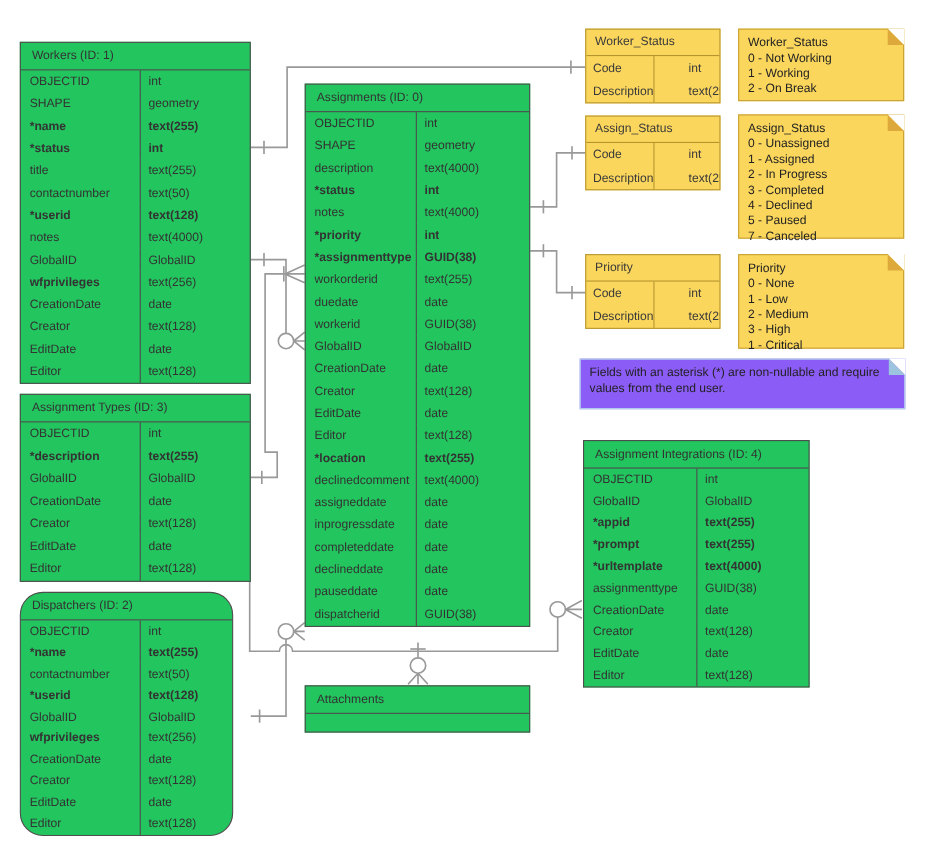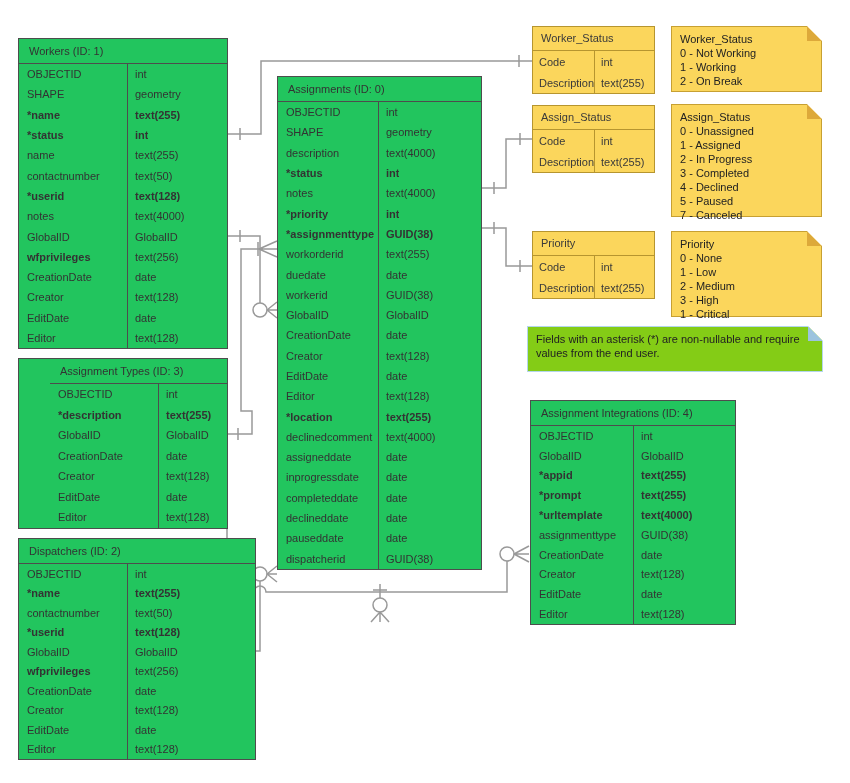--- a/index.html
+++ b/index.html
@@ -12,59 +12,59 @@
   .tbl-h{height:24px;line-height:24px;padding-left:10px;border-bottom:1.5px solid #4d4d4d;
          white-space:nowrap;overflow:hidden;}
   .row{display:flex;align-items:stretch;}
   .cl{display:flex;align-items:center;box-sizing:border-box;padding-left:8px;
       border-right:1px solid #4d4d4d;white-space:nowrap;overflow:hidden;}
   .ct{display:flex;align-items:center;box-sizing:border-box;padding-left:7px;white-space:nowrap;overflow:hidden;}
   .b{font-weight:bold;}
 
   #t-workers{left:18px;top:38px;width:210px;}
   #t-workers .row{height:20.3px}
-  #t-assignment-types{left:18px;top:358px;width:210px;padding-left:31px;}
+  #t-assignment-types{left:18px;top:358px;width:210px;}
   #t-assignment-types .row{height:20.5px}
-  #t-dispatchers{left:18px;top:538px;width:238px;}
+  #t-dispatchers{left:18px;top:538px;width:194px;border-radius:21px;}
   #t-dispatchers .row{height:19.5px}
   #t-workers .cl,#t-assignment-types .cl,#t-dispatchers .cl{flex:0 0 109px;}
 
   #t-assignments{left:277px;top:76px;width:205px;}
   #t-assignments .row{height:20.3px}
   #t-assignments .cl{flex:0 0 101px;}
 
   #t-integrations{left:530px;top:400px;width:206px;}
   #t-integrations .row{height:19.8px}
   #t-integrations .cl{flex:0 0 103px;}
 
   #t-attachments{left:277px;top:623px;width:205px;}
   #t-attachments .empty{height:16px;}
 
   
   .mini{position:absolute;width:123px;background:#FBD65C;border:1.5px solid #B6952F;
         box-sizing:border-box;font-size:11px;color:#3a3a3a;}
   .mini .tbl-h{height:23px;line-height:23px;padding-left:8px;border-bottom:1.5px solid #B6952F;}
-  .mini .row{height:21px;}
+  .mini .row{height:21px;gap:25px;}
   .mini .cl{flex:0 0 62px;border-right:1px solid #B6952F;padding-left:6px;}
   .mini .ct{padding-left:6px;}
   #t-worker-status{left:532px;top:26px;}
   #t-assign-status{left:532px;top:105px;}
   #t-priority{left:532px;top:231px;}
 
   
   .note{position:absolute;box-sizing:border-box;background:#FBD65C;border:1px solid #C7A032;
         font-size:11px;line-height:14px;padding:5px 8px;color:#222;}
   .note .fold-cut{position:absolute;top:-1px;right:-1px;width:0;height:0;
         border-top:15px solid #fff;border-left:15px solid transparent;}
   .note .fold-flap{position:absolute;top:-1px;right:-1px;width:0;height:0;
         border-bottom:15px solid #DDA93A;border-right:15px solid transparent;margin-right:0;}
   #n-worker-status{left:671px;top:26px;width:151px;height:66px;}
   #n-assign-status{left:671px;top:104px;width:151px;height:113px;}
   #n-priority{left:671px;top:231px;width:151px;height:86px;}
-  #n-asterisk{left:527px;top:326px;width:296px;height:46px;background:#84cc16;border:1px solid #B4D6EB;}
+  #n-asterisk{left:527px;top:326px;width:296px;height:46px;background:#8b5cf6;border:1px solid #B4D6EB;}
   #n-asterisk .fold-flap{border-bottom-color:#9CC4DE;}
   .note-title{font-weight:normal;}
 </style>
 </head>
 <body>
 
 <div id="canvas">
 
   <svg id="wires" width="850" height="783" viewBox="0 0 850 783">
     <g stroke="#999" stroke-width="1.5" fill="none">
@@ -141,21 +141,21 @@
           <span class="cl b">*name</span>
           <span class="ct b">text(255)</span>
         </div>
 
         <div class="row">
           <span class="cl b">*status</span>
           <span class="ct b">int</span>
         </div>
 
         <div class="row">
-          <span class="cl">name</span>
+          <span class="cl">title</span>
           <span class="ct">text(255)</span>
         </div>
 
         <div class="row">
           <span class="cl">contactnumber</span>
           <span class="ct">text(50)</span>
         </div>
 
         <div class="row">
           <span class="cl b">*userid</span>
@@ -466,20 +466,24 @@
           <span class="ct">date</span>
         </div>
 
         <div class="row">
           <span class="cl">Editor</span>
           <span class="ct">text(128)</span>
         </div>
       </div>
   </div>
 
+  <div class="tbl" id="t-attachments">
+    <div class="tbl-h">Attachments</div>
+    <div class="empty"></div>
+  </div>
 
   <div class="tbl mini" id="t-worker-status">
     <div class="tbl-h">Worker_Status</div>
     <div class="tbl-rows">
 
         <div class="row">
           <span class="cl">Code</span>
           <span class="ct">int</span>
         </div>
 

